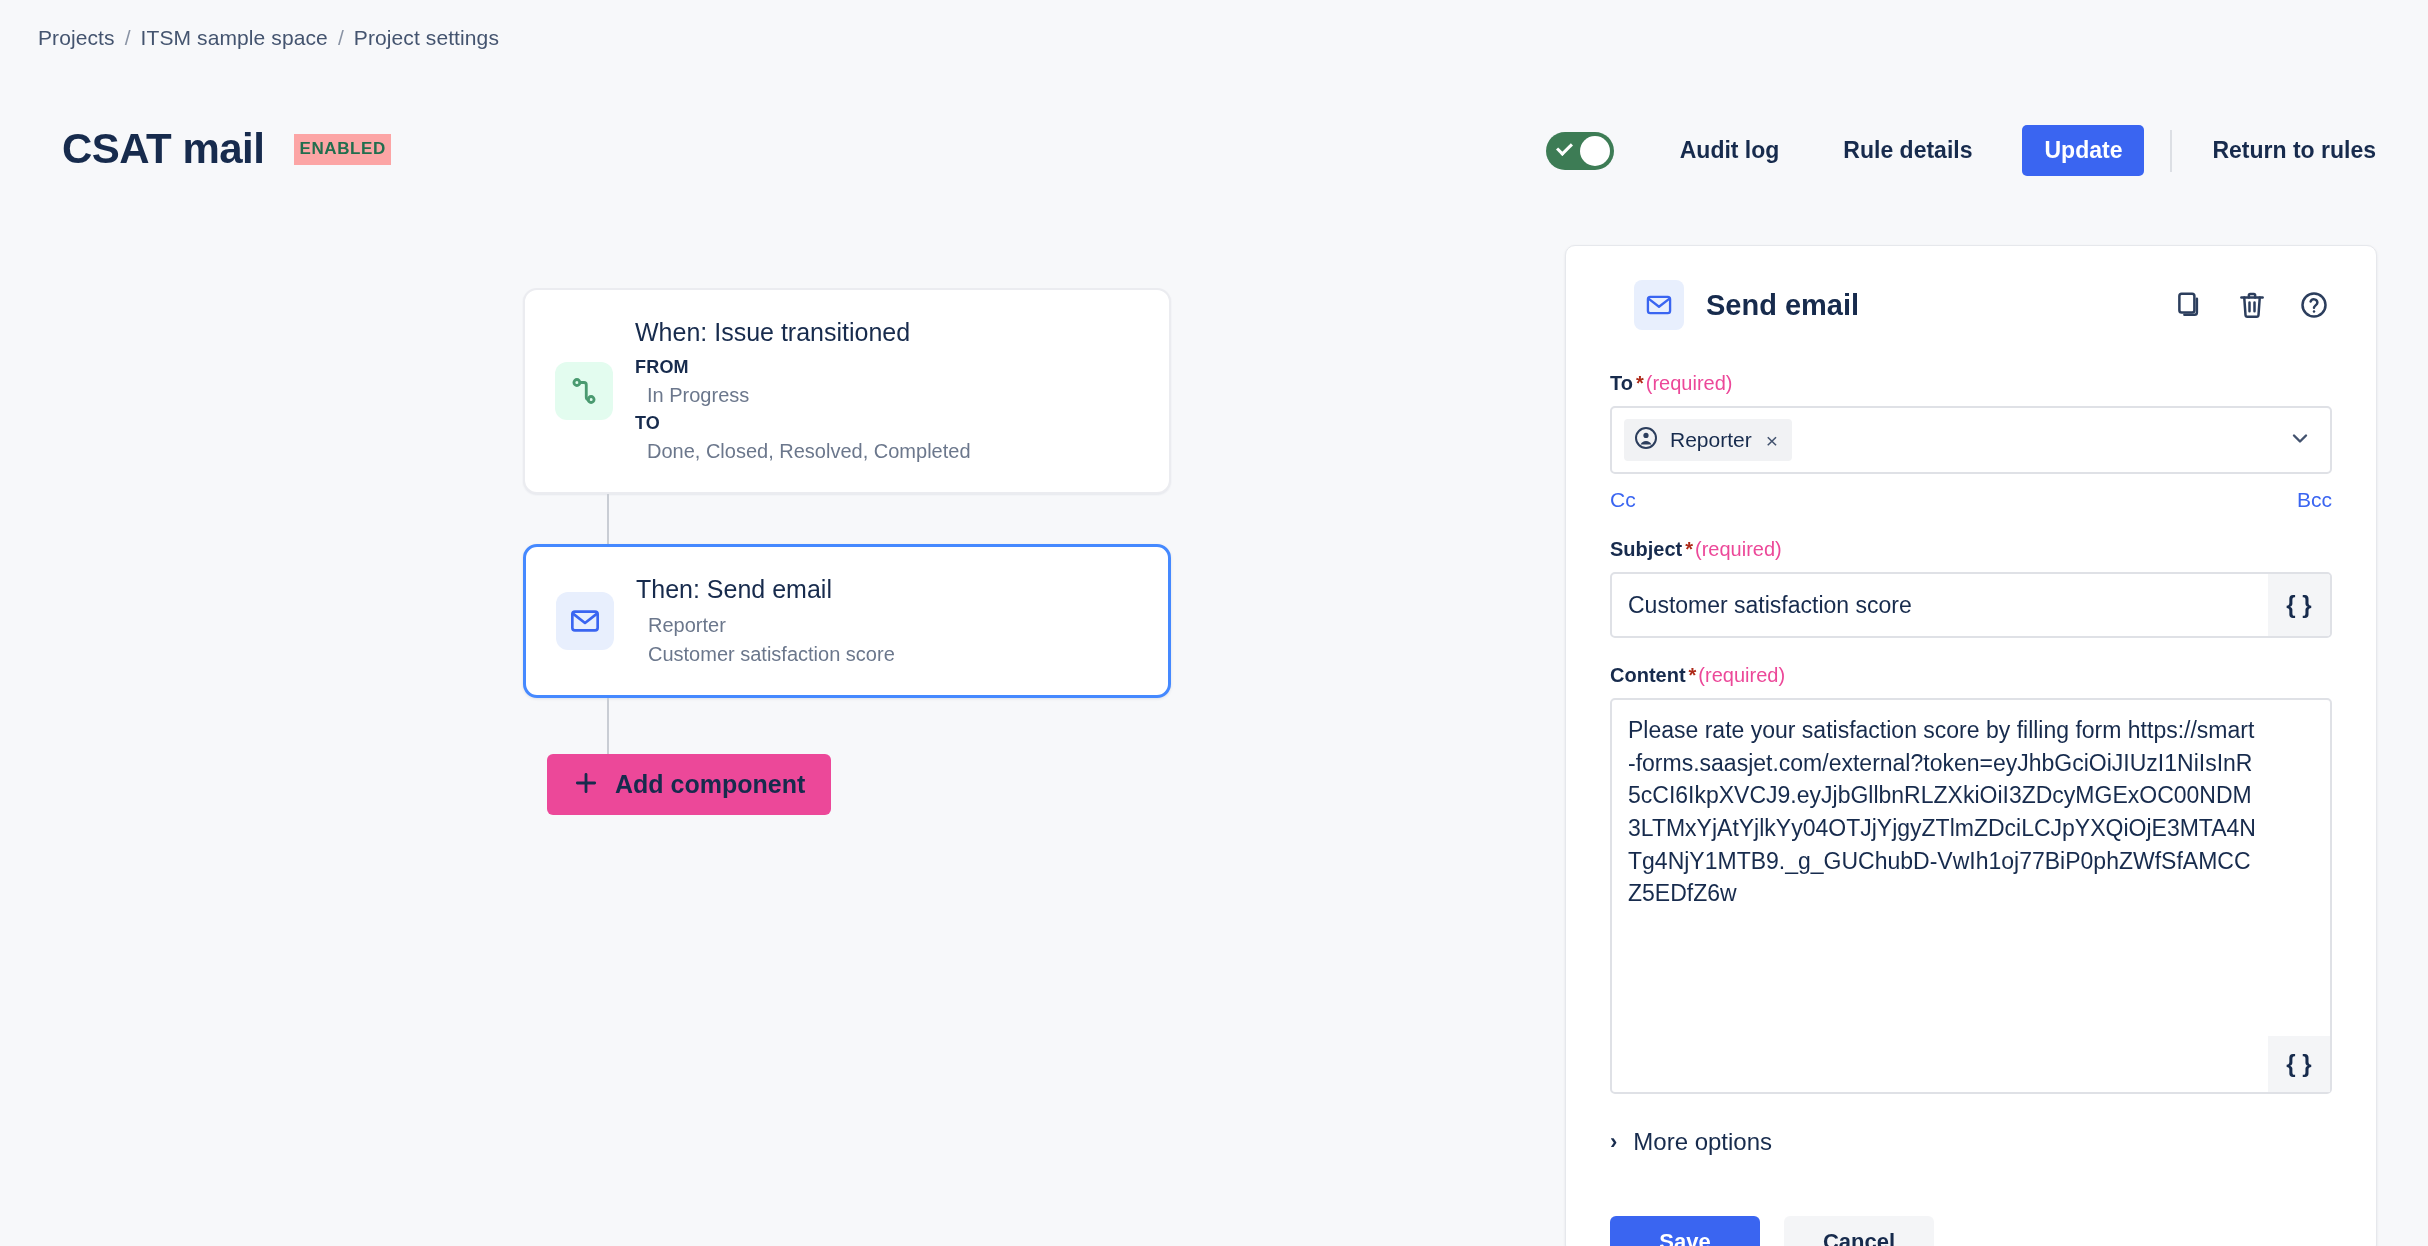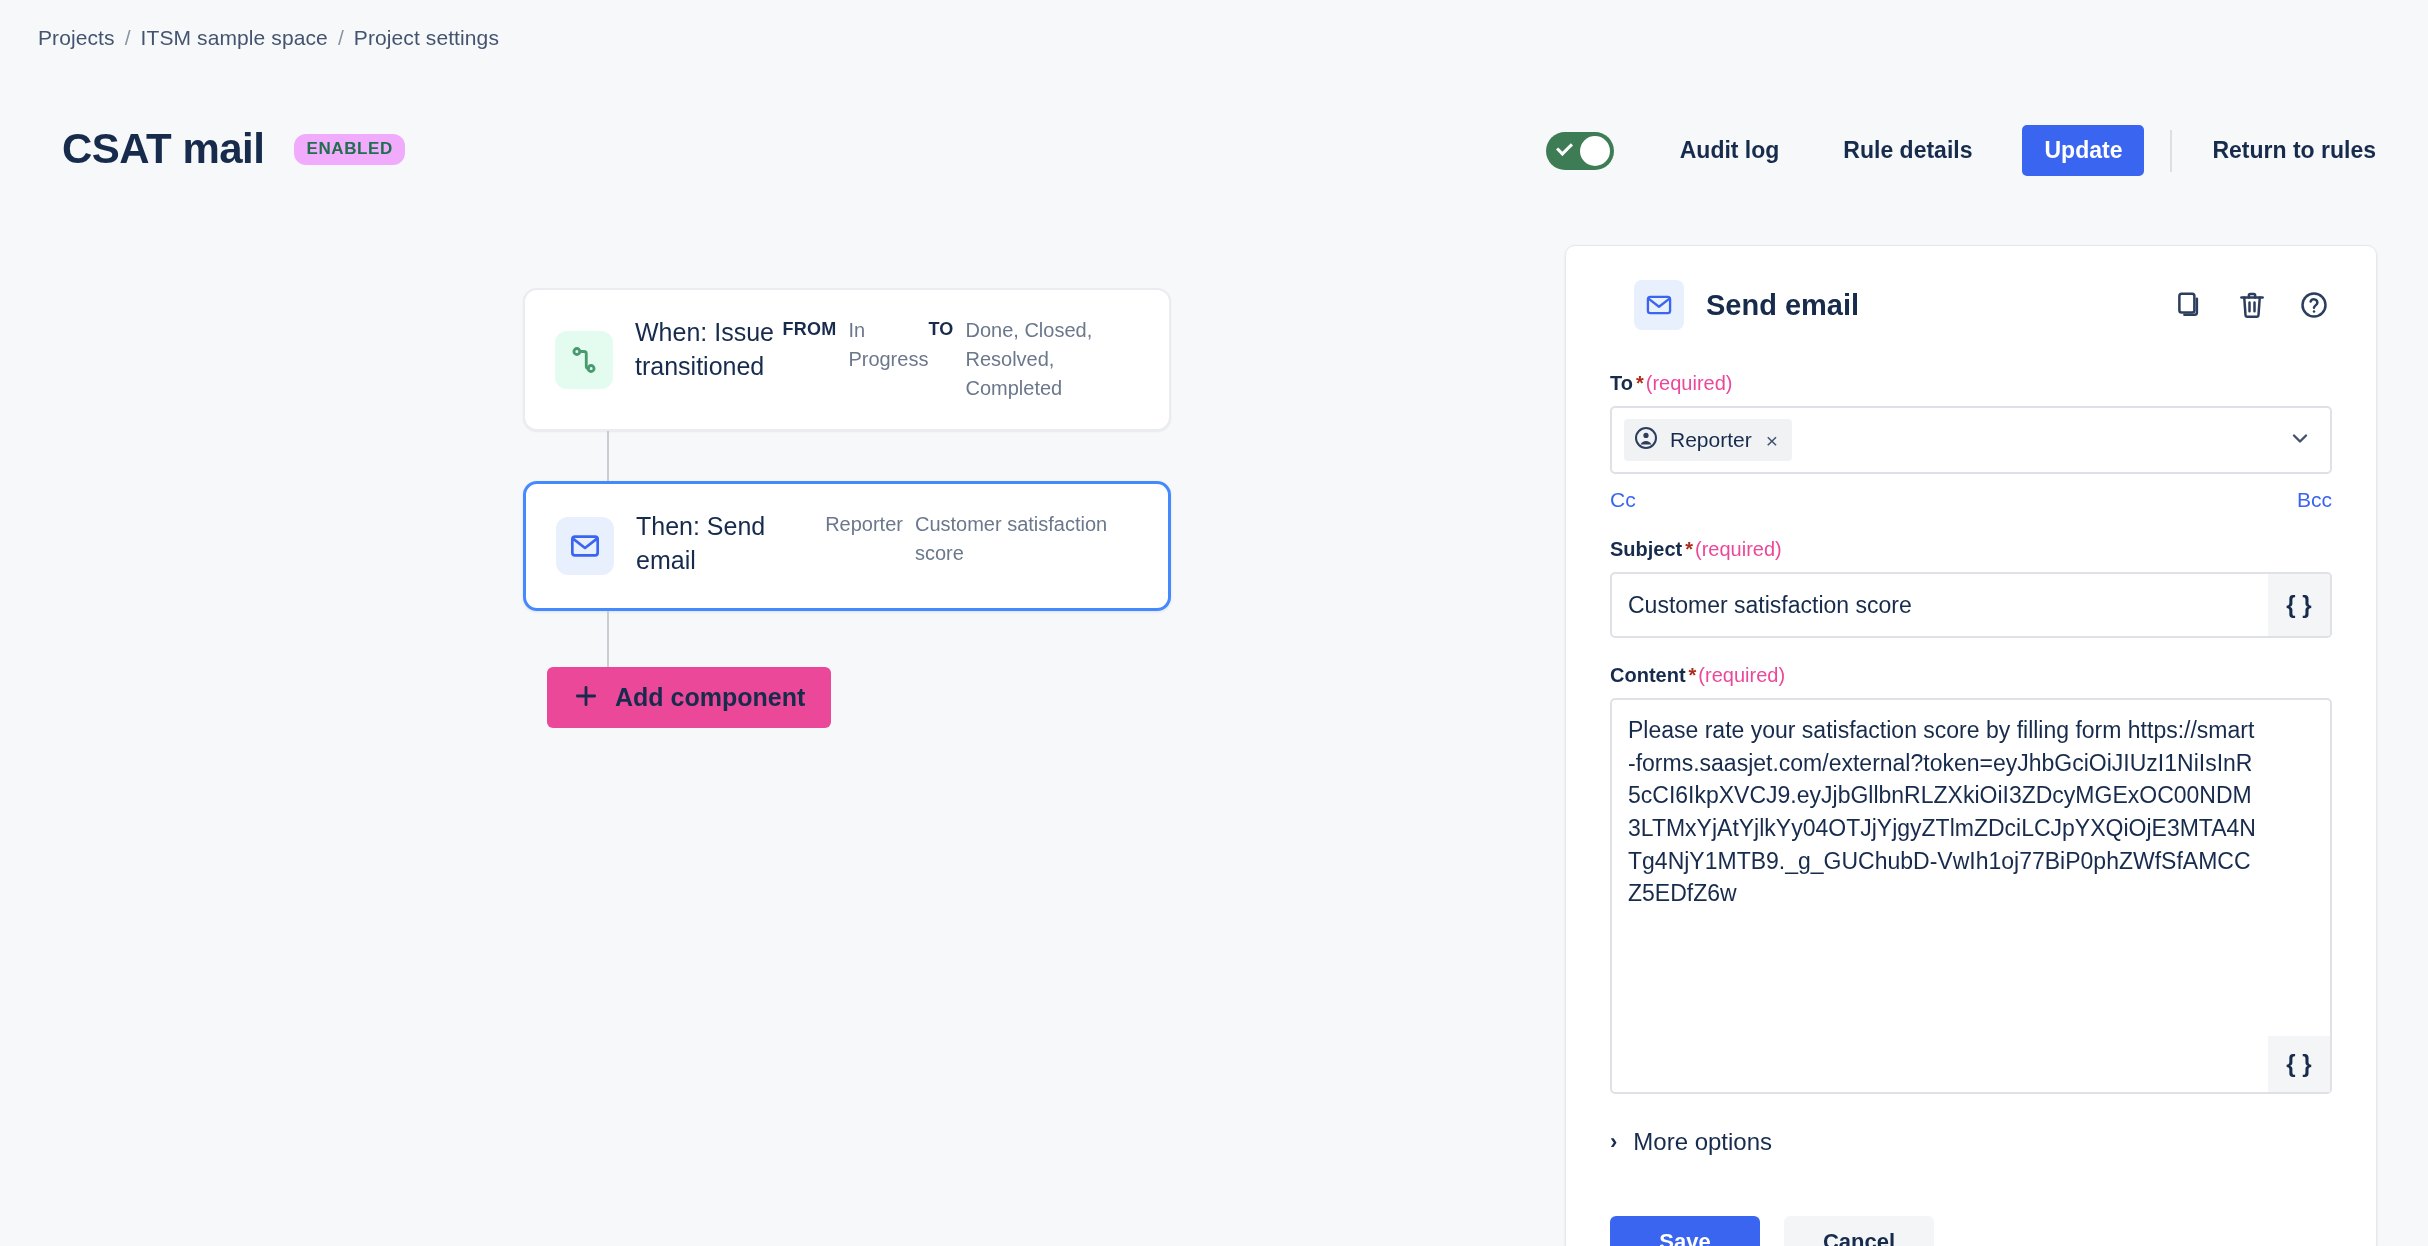--- a/index.html
+++ b/index.html
@@ -23,23 +23,23 @@
   
   .title-row {
     position: absolute; left: 38px; top: 128px;
     display: flex; align-items: center; gap: 30px;
   }
   .page-title {
     font-size: 42px; font-weight: 700; color: #172B4D;
     letter-spacing: -0.5px; line-height: 1; margin-left: 24px;
   }
   .badge-enabled {
-    background: #f0abfc; color: #216E4E;
+    background: #fca5a5; color: #216E4E;
     font-size: 17px; font-weight: 700; letter-spacing: .6px;
-    padding: 5px 12px 6px; border-radius: 12px;
+    padding: 5px 5px 6px; border-radius: 0;
   }
 
   
   .header-actions {
     position: absolute; right: 38px; top: 125px;
     display: flex; align-items: center; gap: 0px;
   }
   .toggle {
     width: 68px; height: 38px; border-radius: 19px;
     background: #3D7C55; position: relative; cursor: pointer;
@@ -86,21 +86,21 @@
     border: 3px solid #4589FF;
     box-shadow: 0 1px 3px rgba(9,30,66,.10);
   }
   .flow-icon {
     width: 58px; height: 58px; border-radius: 12px;
     display: flex; align-items: center; justify-content: center;
     flex: 0 0 58px;
   }
   .flow-icon.green { background: #E3FCEF; }
   .flow-icon.blue  { background: #E8EFFD; }
-  .flow-body { display: flex; }
+  .flow-body { display: flex; flex-direction: column; }
   .flow-title {
     font-size: 25px; font-weight: 400; color: #172B4D;
     line-height: 1.35; margin-bottom: 4px;
   }
   .flow-sub-strong {
     font-size: 18px; font-weight: 700; color: #172B4D;
     line-height: 1.5; letter-spacing: .2px;
   }
   .flow-sub {
     font-size: 20px; font-weight: 400; color: #6B778C; line-height: 1.45; margin-left: 12px;

